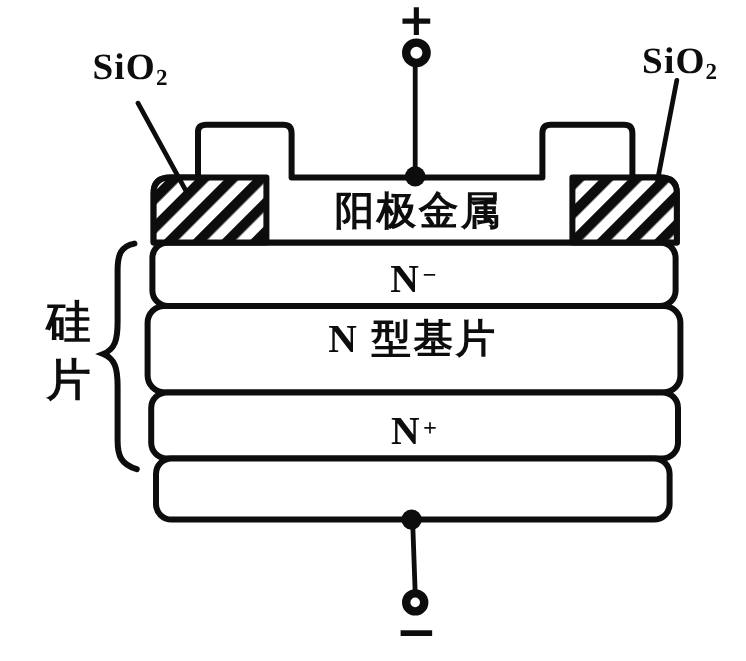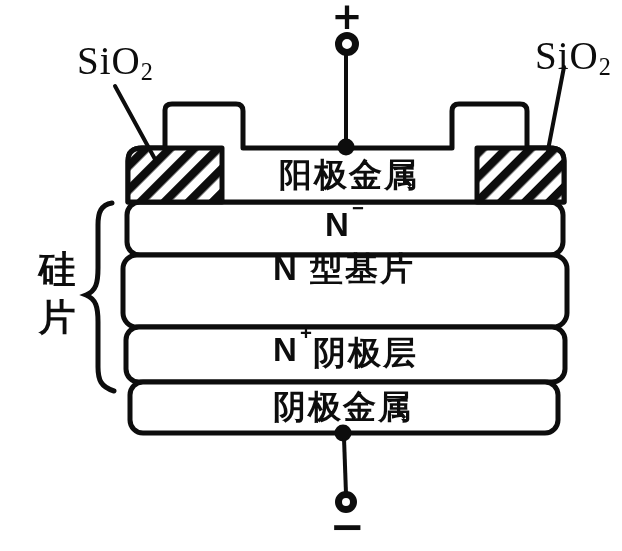--- a/index.html
+++ b/index.html
@@ -10,39 +10,39 @@
     background: #ffffff;
     overflow: hidden;
     font-family: "Liberation Serif", "DejaVu Serif", serif;
     color: #0d0d0d;
   }
   .stage svg { position: absolute; left: 0; top: 0; }
 
   .lbl {
     position: absolute;
     display: flex;
-    align-items: flex-start;
+    align-items: flex-end;
     justify-content: center;
     color: #0d0d0d;
     white-space: nowrap;
     font-weight: bold;
-    font-family: Liberation Sans, sans-serif;
+    font-family: Liberation Serif, serif;
   }
   .layer-lbl { font-size: 33px; letter-spacing: 2px; }
   .sup-sign {
     font-size: 0.62em;
     position: relative;
     top: -0.5em;
     letter-spacing: 0;
     margin: 0 1px;
   }
   .sio2 {
     position: absolute;
-    font-size: 39px;
-    font-weight: normal;
+    font-size: 31px;
+    font-weight: bold;
     color: #0d0d0d;
     letter-spacing: 1px;
   }
   .sio2 .sub-sign { font-size: 0.62em; vertical-align: -0.25em; }
   .terminal-sign {
     position: absolute;
     text-align: center;
     font-weight: bold;
     color: #0d0d0d;
     font-family: "DejaVu Sans", sans-serif;
@@ -123,27 +123,21 @@
 
   <div class="lbl layer-lbl" style="left:123px; top:247px; width:444px; height:58px;">
     <span>N 型基片</span>
       <span class="sup-sign"></span>
       <span></span>
   </div>
 
   <div class="lbl layer-lbl" style="left:126px; top:331px; width:439px; height:48px;">
     <span>N</span>
       <span class="sup-sign">+</span>
-      <span>阴极层</span>
   </div>
 
-  <div class="lbl layer-lbl" style="left:130px; top:385px; width:428px; height:45px;">
-    <span>阴极金属</span>
-      <span class="sup-sign"></span>
-      <span></span>
-  </div>
 
   <div class="wafer-lbl">
     <div>硅</div>
     <div>片</div>
   </div>
 
 </div>
 
 </body></html>

